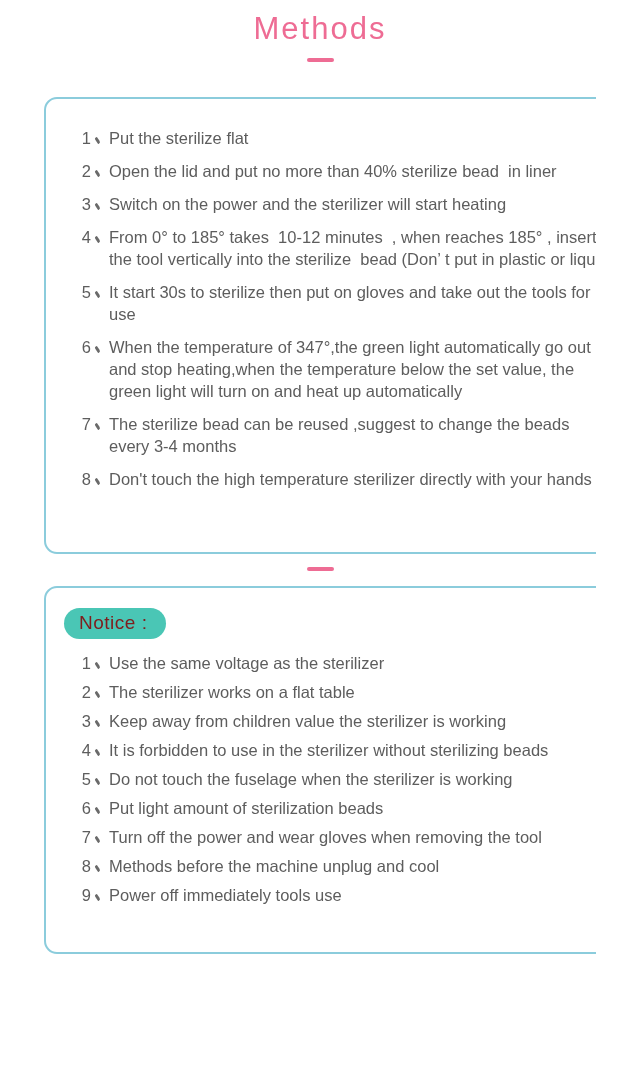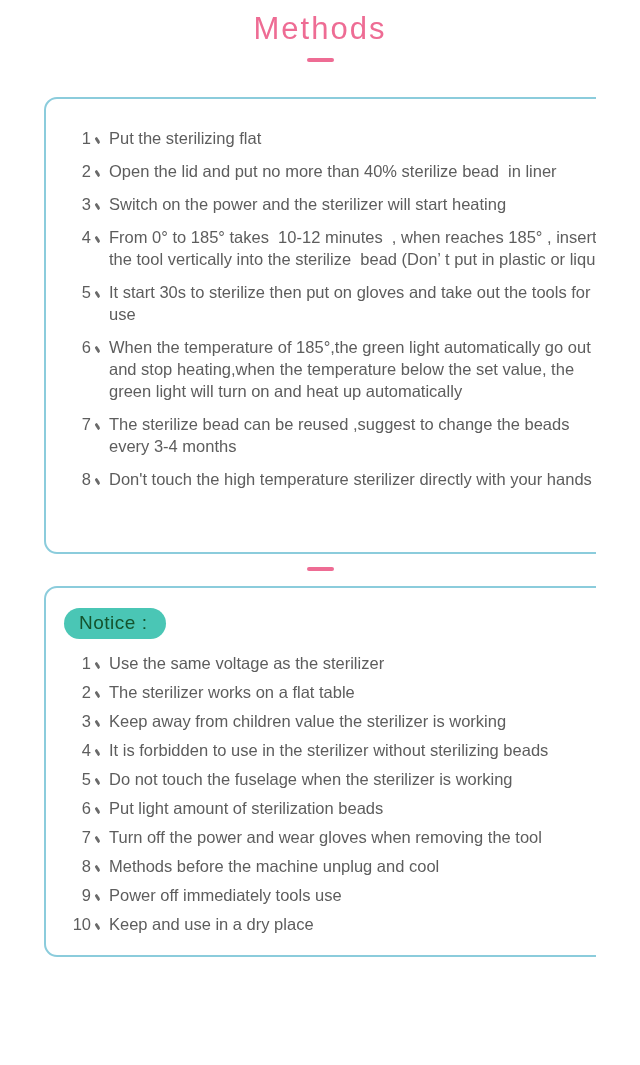--- a/index.html
+++ b/index.html
@@ -48,21 +48,21 @@
   }
   .panel-notice {
     margin-top: 15px;
     min-height: 368px;
     padding: 18px 16px 20px 14px;
   }
   .badge {
     display: inline-block;
     margin: 2px 0 13px 4px;
     background: #4ac6b5;
-    color: #14532d;
+    color: #7f1d1d;
     font-size: 19px;
     line-height: 22px;
     padding: 4px 19px 5px 15px;
     border-radius: 16px;
     letter-spacing: 0.5px;
   }
   .list { display: block; }
   .mi {
     display: flex;
     align-items: flex-start;
@@ -108,21 +108,21 @@
 
   <h1 class="section-title title-methods">Methods</h1>
   <div class="dash"></div>
 
   <div class="panel panel-methods">
     <div class="list">
 
         <div class="mi">
           <span class="num">1</span>
           <span class="mark"></span>
-          <span class="txt">Put the sterilizing flat</span>
+          <span class="txt">Put the sterilize flat</span>
         </div>
 
         <div class="mi">
           <span class="num">2</span>
           <span class="mark"></span>
           <span class="txt">Open the lid and put no more than 40% sterilize bead  in liner</span>
         </div>
 
         <div class="mi">
           <span class="num">3</span>
@@ -138,21 +138,21 @@
 
         <div class="mi">
           <span class="num">5</span>
           <span class="mark"></span>
           <span class="txt">It start 30s to sterilize then put on gloves and take out the tools for use</span>
         </div>
 
         <div class="mi">
           <span class="num">6</span>
           <span class="mark"></span>
-          <span class="txt">When the temperature of 185°,the green light automatically go out and stop heating,when the temperature below the set value, the green light will turn on and heat up automatically</span>
+          <span class="txt">When the temperature of 347°,the green light automatically go out and stop heating,when the temperature below the set value, the green light will turn on and heat up automatically</span>
         </div>
 
         <div class="mi">
           <span class="num">7</span>
           <span class="mark"></span>
           <span class="txt">The sterilize bead can be reused ,suggest to change the beads every 3-4 months</span>
         </div>
 
         <div class="mi">
           <span class="num">8</span>
@@ -215,21 +215,16 @@
           <span class="mark"></span>
           <span class="txt">Methods before the machine unplug and cool</span>
         </div>
 
         <div class="mi">
           <span class="num">9</span>
           <span class="mark"></span>
           <span class="txt">Power off immediately tools use</span>
         </div>
 
-        <div class="mi">
-          <span class="num">10</span>
-          <span class="mark"></span>
-          <span class="txt">Keep and use in a dry place</span>
-        </div>
       </div>
   </div>
 
 </div>
 
 </body></html>

